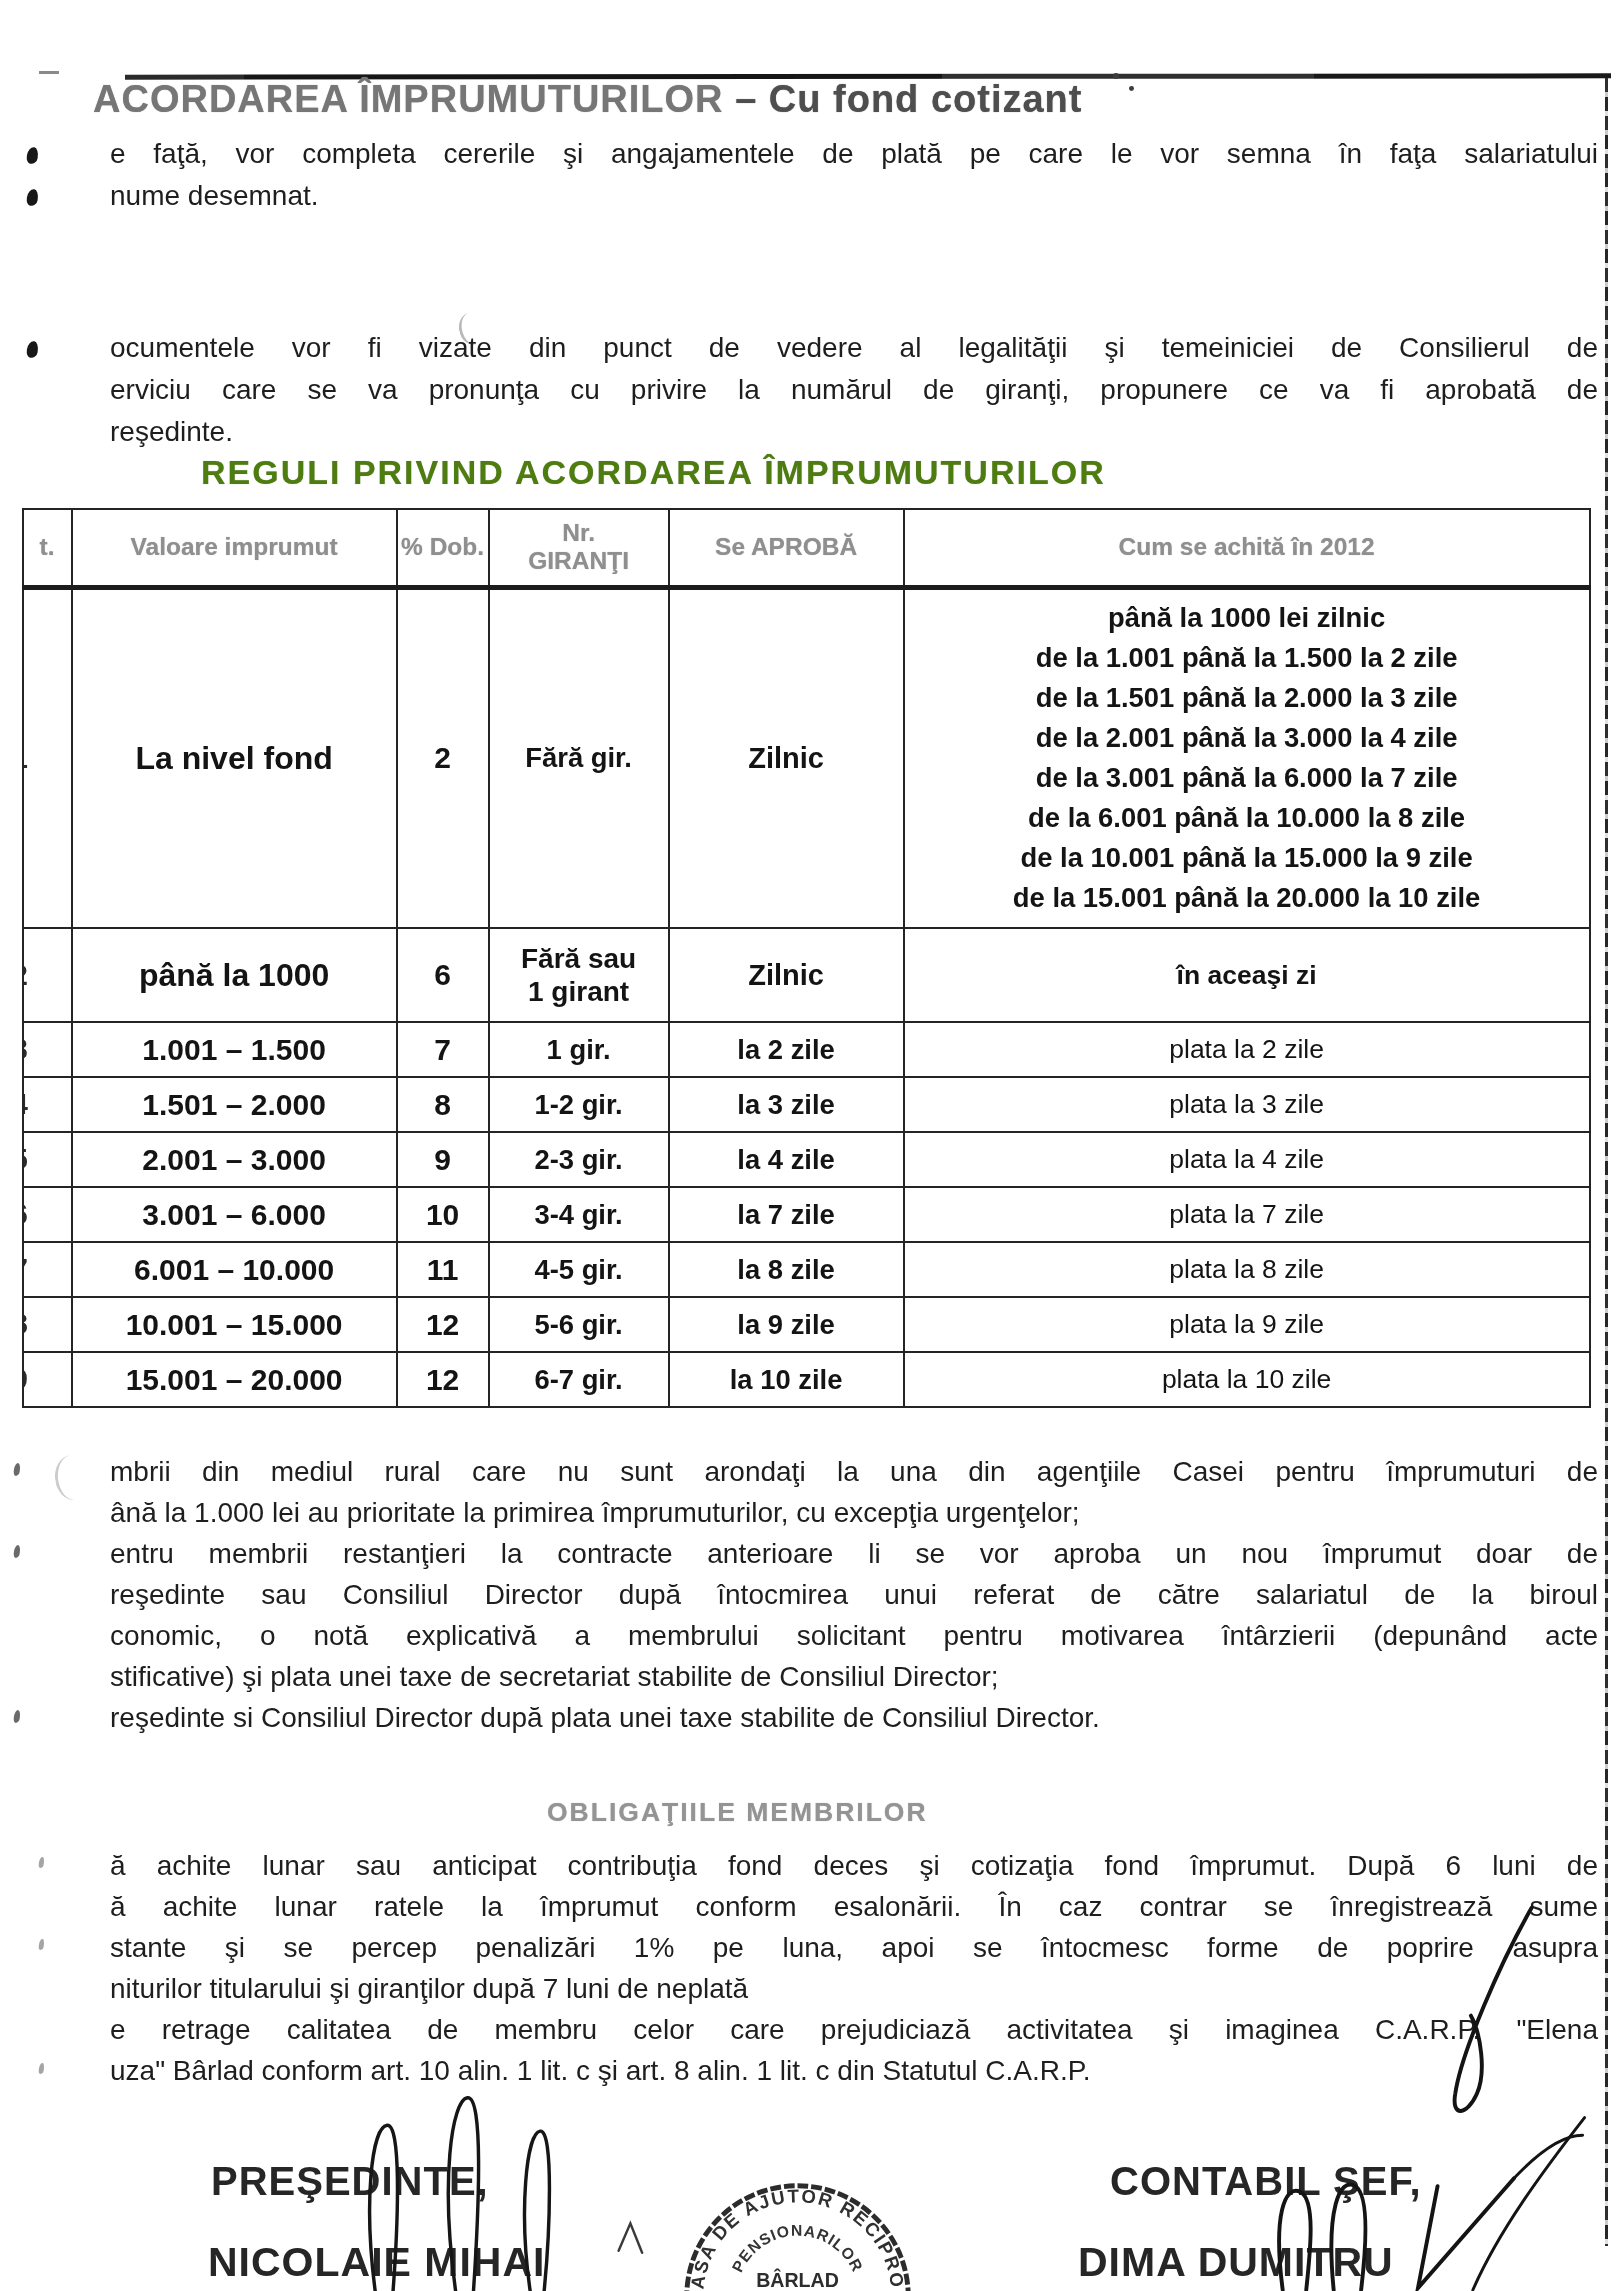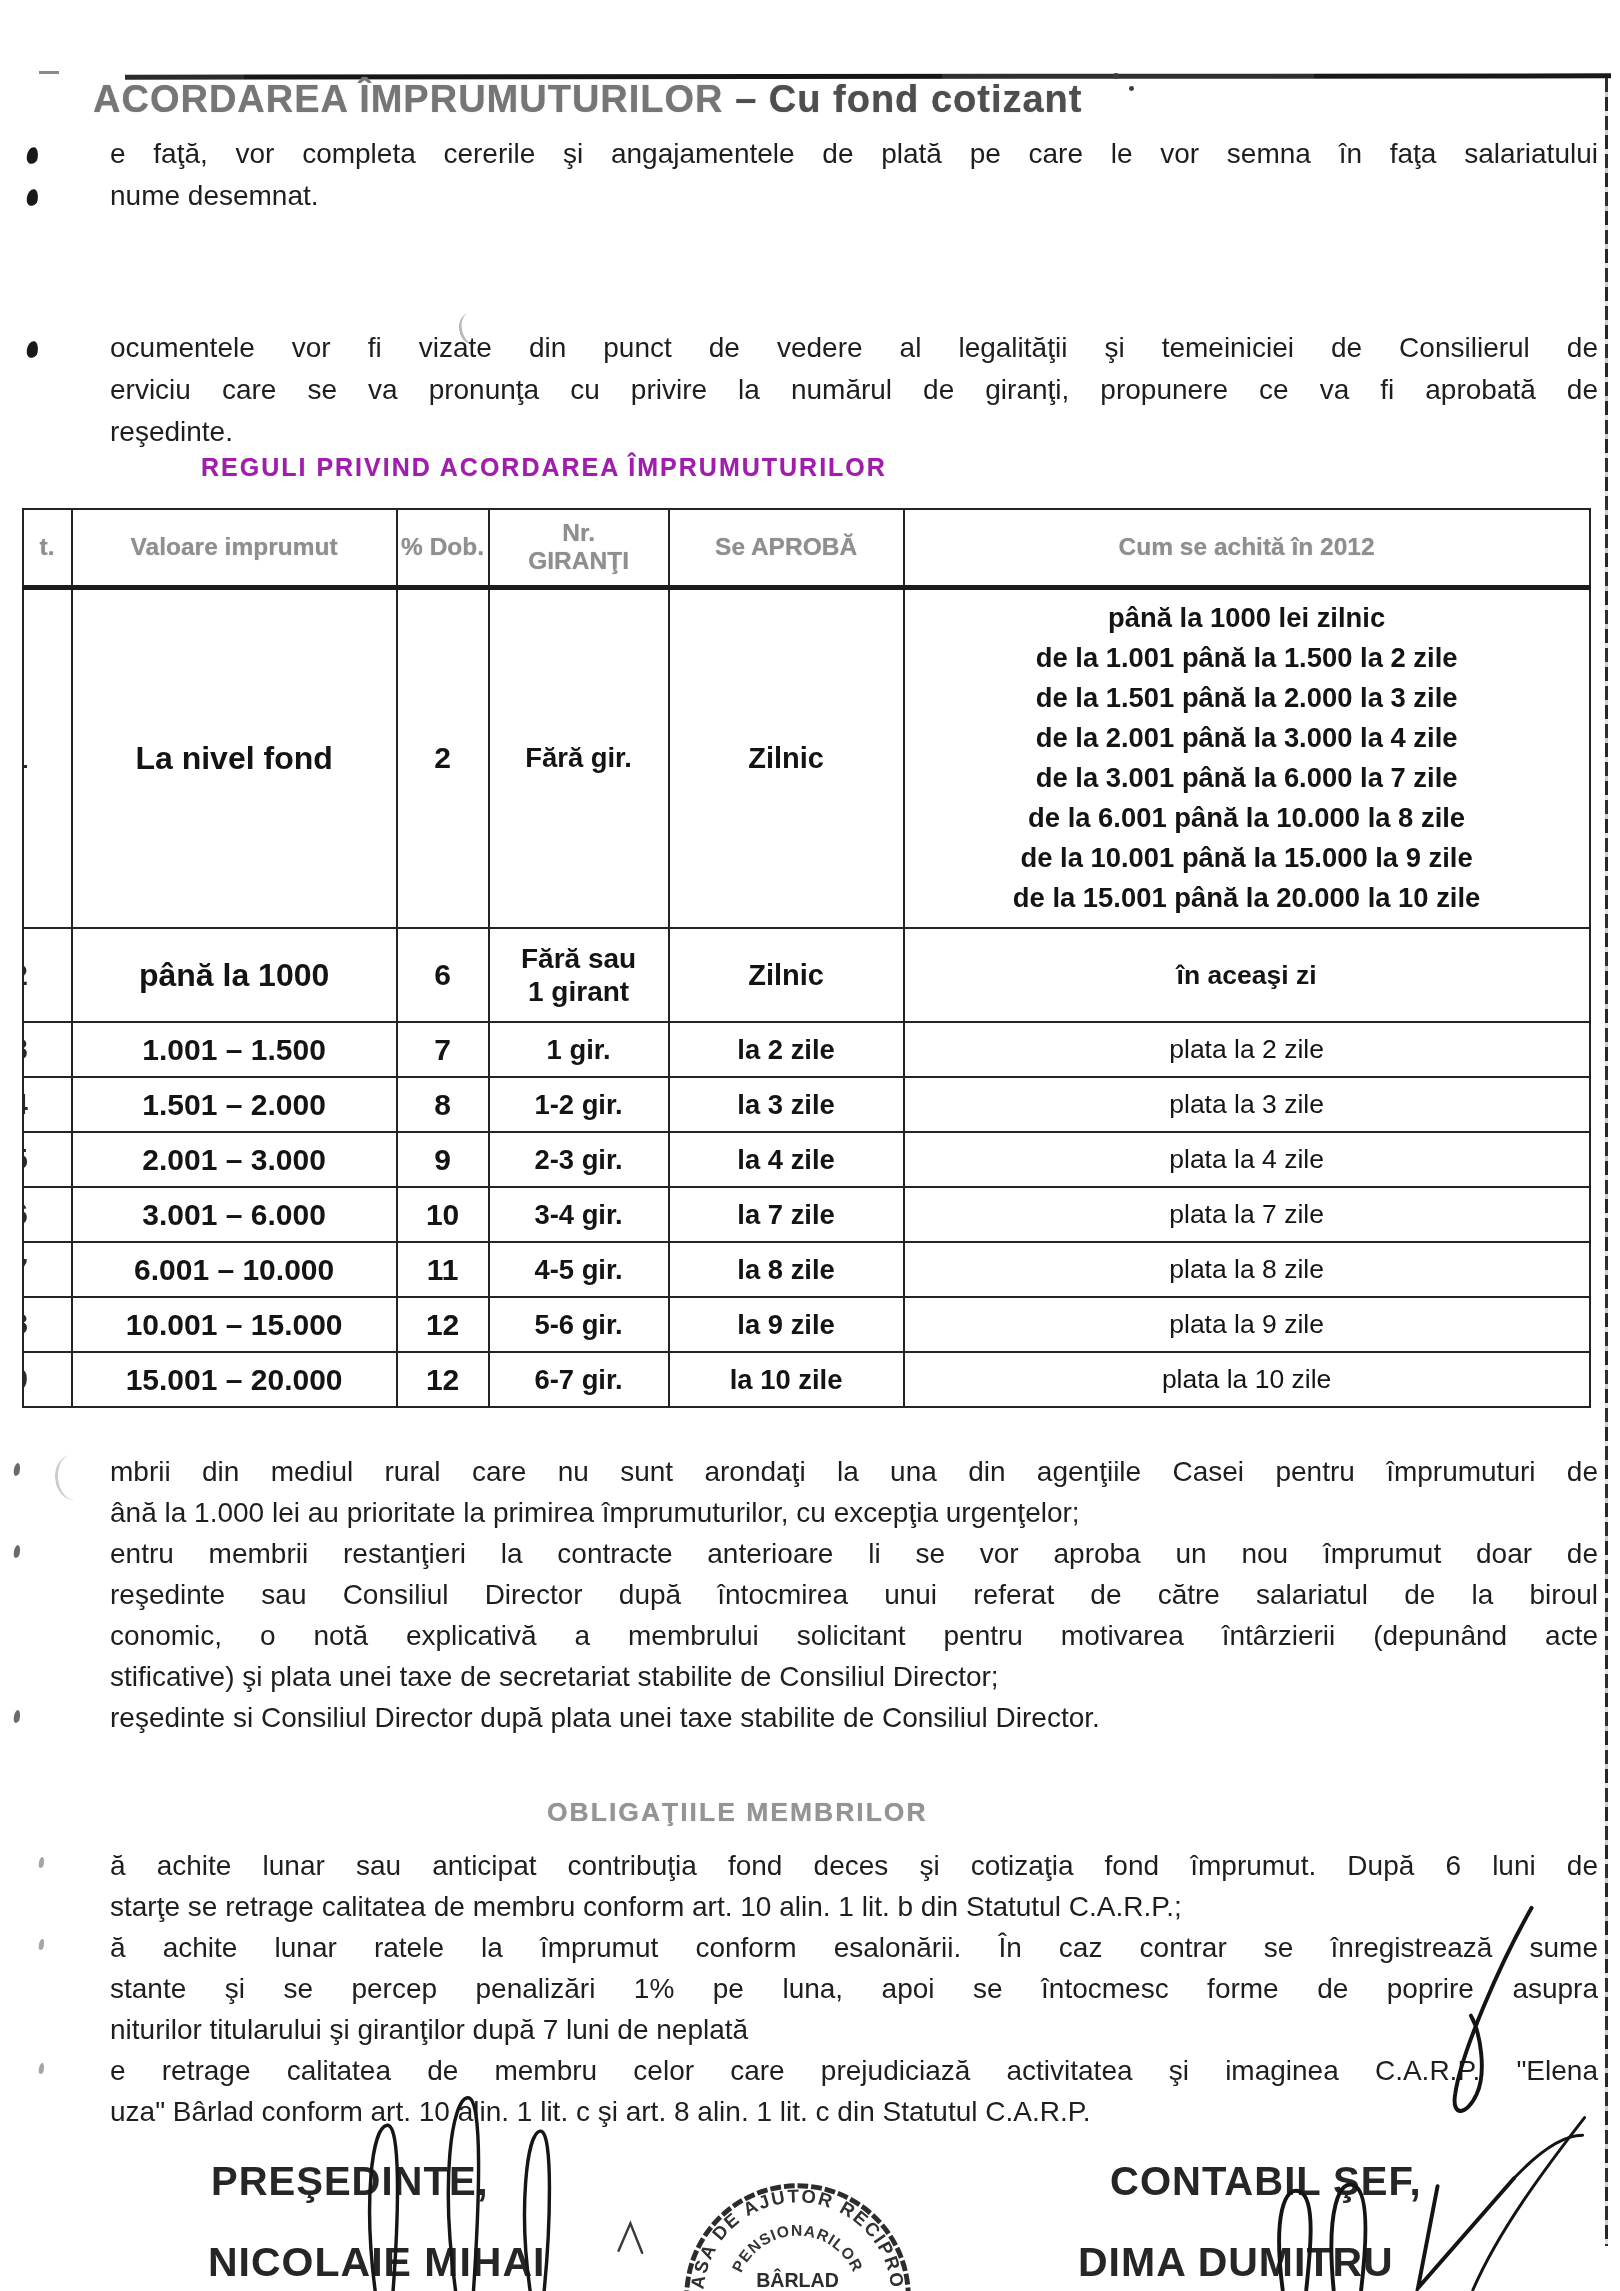--- a/index.html
+++ b/index.html
@@ -16,22 +16,22 @@
     background:repeating-linear-gradient(180deg,#2e2e2e 0 13.7px, rgba(46,46,46,.25) 13.7px 18.6px, #262626 18.6px 33px, rgba(46,46,46,.15) 33px 38px); }
   .dot { position:absolute; border-radius:50%; background:#3c3c3c; }
   .smudge { position:absolute; width:25.5px; height:33px; border-left:3.9px solid #b9b9b9;
     border-radius:50% / 50%; transform:rotate(-14deg); }
   .paren-smudge { position:absolute; left:55px; top:1455px; width:33px; height:45px;
     border-left:3.9px solid #cccccc; border-radius:50% / 50%; transform:rotate(-6deg); }
   
   .doc-title { position:absolute; left:93px; top:78px; font-size:38px; font-weight:bold;
     letter-spacing:1px; color:#767676; text-shadow:0 0 1px #9a9a9a; white-space:nowrap; }
   .doc-title .suffix { color:#4e4e4e; text-shadow:0 0 1px #777; }
-  .subtitle { position:absolute; left:201px; top:453px; font-size:25px; font-weight:bold;
-    letter-spacing:2px; color:#a21caf; text-shadow:0 0 1px #b0b0b0; white-space:nowrap; }
+  .subtitle { position:absolute; left:201px; top:453px; font-size:34px; font-weight:bold;
+    letter-spacing:2px; color:#4d7c0f; text-shadow:0 0 1px #b0b0b0; white-space:nowrap; }
   .obl-heading { position:absolute; left:547px; top:1797px; font-size:26.5px; font-weight:bold;
     letter-spacing:2px; color:#949494; text-shadow:0 0 1px #a8a8a8; white-space:nowrap; }
   
   .tblock { position:absolute; left:0; width:1598px; }
   .tblock .line { display:block; padding-left:110px; width:1488px; box-sizing:content-box;
     font-size:28px; line-height:42px; height:42px; text-align:left; color:#1e1e1e; overflow:visible; white-space:nowrap; }
   .tblock .line.j { white-space:normal; text-align:justify; text-align-last:justify; }
   .notes .line { font-size:28px; line-height:41px; height:41px; }
   .mk { position:absolute; left:27.4px; width:10.8px; height:16.7px; background:#181818;
     border-radius:55% 45% 60% 40% / 55% 60% 40% 45%; transform:rotate(9deg); }
@@ -217,21 +217,20 @@
     <span class="line">stificative) şi plata unei taxe de secretariat stabilite de Consiliul Director;</span>
     <span class="line">reşedinte si Consiliul Director după plata unei taxe stabilite de Consiliul Director.</span>
   </div>
 
   <div class="obl-heading">OBLIGAŢIILE MEMBRILOR</div>
   <div class="tblock notes" style="top:1845px;">
     <span class="mk faint" style="top:11.8px;"></span>
     <span class="mk faint" style="top:94px;"></span>
     <span class="mk faint" style="top:218px;"></span>
     <span class="line j g1">ă achite lunar sau anticipat contribuţia fond deces şi cotizaţia fond împrumut. După 6 luni de</span>
-    <span class="line g2">starţe se retrage calitatea de membru conform art. 10 alin. 1 lit. b din Statutul C.A.R.P.;</span>
     <span class="line j g3">ă achite lunar ratele la împrumut conform esalonării. În caz contrar se înregistrează sume</span>
     <span class="line j g4">stante şi se percep penalizări 1% pe luna, apoi se întocmesc forme de poprire asupra</span>
     <span class="line g5">niturilor titularului şi giranţilor după 7 luni de neplată</span>
     <span class="line j g6">e retrage calitatea de membru celor care prejudiciază activitatea şi imaginea C.A.R.P. "Elena</span>
     <span class="line g7">uza" Bârlad conform art. 10 alin. 1 lit. c şi art. 8 alin. 1 lit. c din Statutul C.A.R.P.</span>
   </div>
 
   <div class="sig-role" style="left:211px; top:2159px;">PREŞEDINTE,</div>
   <div class="sig-name" style="left:208px; top:2239px;">NICOLAIE MIHAI</div>
   <div class="sig-role" style="left:1078px; top:2159px;margin-left:32px;">CONTABIL ŞEF,</div>

